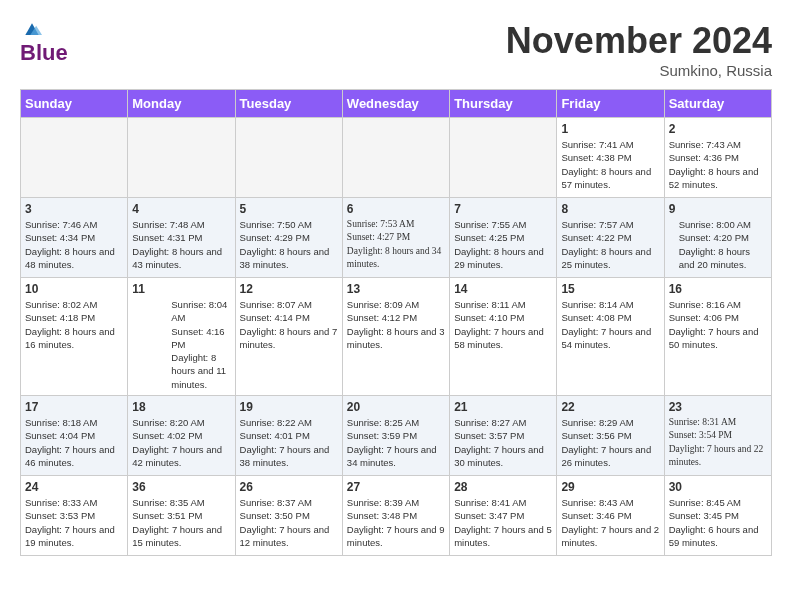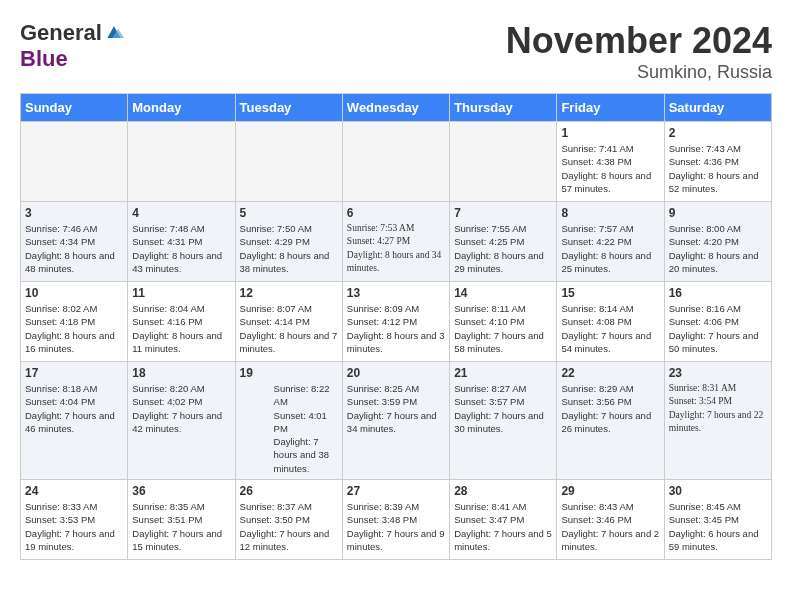--- a/index.html
+++ b/index.html
@@ -43,30 +43,30 @@
     .title-block {
       text-align: right;
     }
     .month-title {
       font-size: 36px;
       font-weight: bold;
       color: #333;
       margin-left: 39px;
     }
     .subtitle {
-      font-size: 18px;
+      font-size: 15px;
       color: #555;
     }
     table {
       width: 100%;
       border-collapse: collapse;
       table-layout: fixed;
     }
     th {
-      background-color: #3b82f6;
+      background-color: #8b5cf6;
       color: white;
       font-size: 13px;
       font-weight: bold;
       padding: 6px 4px;
       text-align: left;
       border: 1px solid #ccc;
     }
     td {
       border: 1px solid #ccc;
       vertical-align: top;
@@ -96,21 +96,20 @@
       line-height: 1.4;
       color: #333;
     }
   </style>
 </head>
 <body>
 
 <div class="header">
   <div class="logo">
     <div class="logo-text">
-      <span class="logo-general">General</span>
       <svg class="logo-icon" viewBox="0 0 24 24" xmlns="http://www.w3.org/2000/svg">
         <polygon points="4,18 12,4 20,18" fill="#1a6aad"></polygon>
         <polygon points="10,18 17,7 24,18" fill="#5aaae0" opacity="0.7"></polygon>
       </svg>
     </div>
     <span class="logo-blue">Blue</span>
   </div>
   <div class="title-block">
     <div class="month-title">November 2024</div>
     <div class="subtitle">Sumkino, Russia</div>
@@ -181,35 +180,35 @@
 Daylight: 8 hours and 29 minutes.</div>
         </td>
         <td>
           <span class="day-num">8</span>
           <div class="day-info" style="white-space: pre-line;">Sunrise: 7:57 AM
 Sunset: 4:22 PM
 Daylight: 8 hours and 25 minutes.</div>
         </td>
         <td>
           <span class="day-num">9</span>
-          <div class="day-info" style="white-space: pre-line;">Sunrise: 8:00 AM
+          <div class="day-info" style="white-space: pre-line; margin-left: 10px;">Sunrise: 8:00 AM
 Sunset: 4:20 PM
 Daylight: 8 hours and 20 minutes.</div>
         </td>
       </tr>
       <tr>
         <td>
           <span class="day-num">10</span>
           <div class="day-info" style="white-space: pre-line;">Sunrise: 8:02 AM
 Sunset: 4:18 PM
 Daylight: 8 hours and 16 minutes.</div>
         </td>
         <td>
           <span class="day-num">11</span>
-          <div class="day-info" style="white-space: pre-line;">Sunrise: 8:04 AM
+          <div class="day-info" style="white-space: pre-line; margin-left: 39px;">Sunrise: 8:04 AM
 Sunset: 4:16 PM
 Daylight: 8 hours and 11 minutes.</div>
         </td>
         <td>
           <span class="day-num">12</span>
           <div class="day-info" style="white-space: pre-line;">Sunrise: 8:07 AM
 Sunset: 4:14 PM
 Daylight: 8 hours and 7 minutes.</div>
         </td>
         <td>
@@ -245,21 +244,21 @@
 Daylight: 7 hours and 46 minutes.</div>
         </td>
         <td>
           <span class="day-num">18</span>
           <div class="day-info" style="white-space: pre-line;">Sunrise: 8:20 AM
 Sunset: 4:02 PM
 Daylight: 7 hours and 42 minutes.</div>
         </td>
         <td>
           <span class="day-num">19</span>
-          <div class="day-info" style="white-space: pre-line; margin-left: 34px;">Sunrise: 8:22 AM
+          <div class="day-info" style="white-space: pre-line;">Sunrise: 8:22 AM
 Sunset: 4:01 PM
 Daylight: 7 hours and 38 minutes.</div>
         </td>
         <td>
           <span class="day-num">20</span>
           <div class="day-info" style="white-space: pre-line;">Sunrise: 8:25 AM
 Sunset: 3:59 PM
 Daylight: 7 hours and 34 minutes.</div>
         </td>
         <td>

